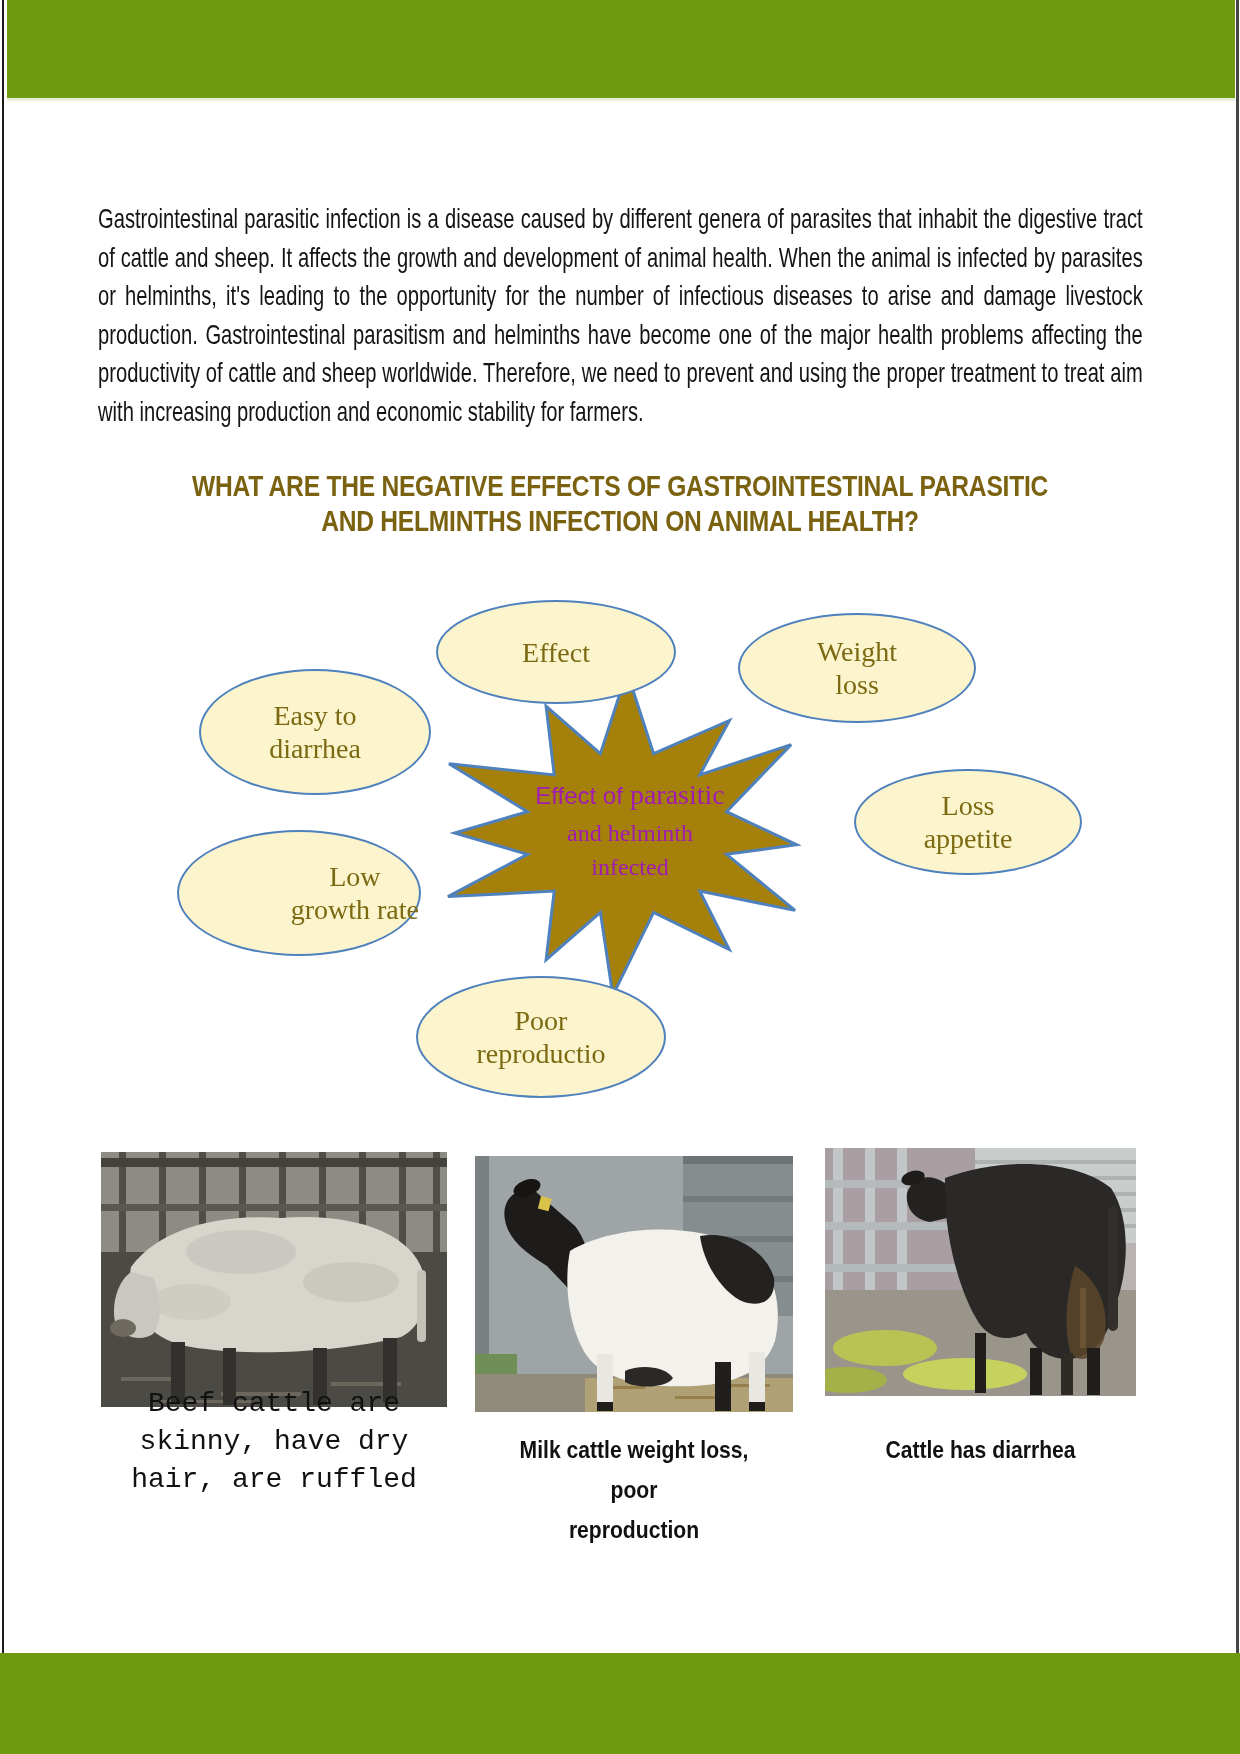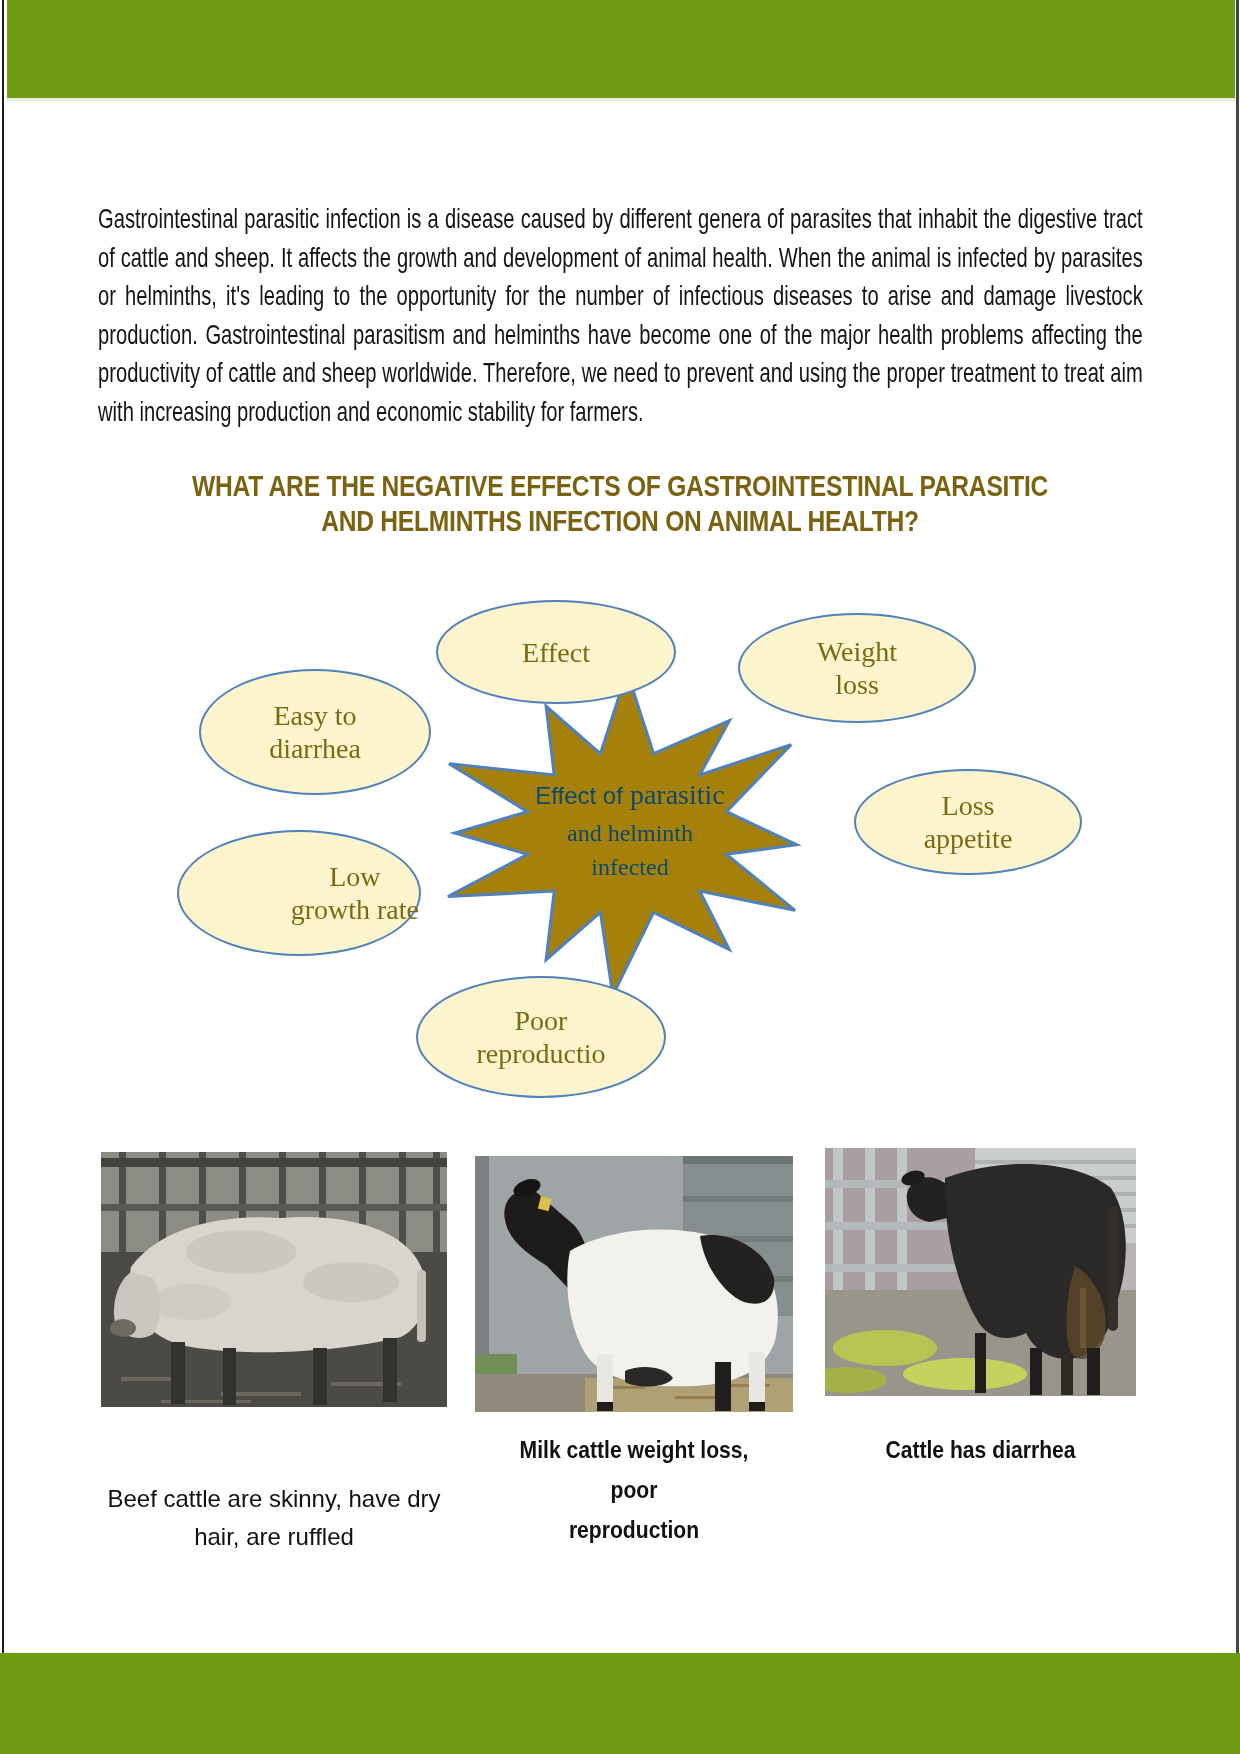--- a/index.html
+++ b/index.html
@@ -17,21 +17,21 @@
          text-align:justify;letter-spacing:0;}
   
   .heading{position:absolute;left:0;top:468px;width:1240px;text-align:center;
            transform:scaleX(0.82);transform-origin:center top;
            font-weight:bold;font-size:30px;line-height:35px;color:var(--heading,#7a6210);
            letter-spacing:-0.3px;}
   
   .diagram{position:absolute;left:0;top:560px;width:1240px;height:560px;}
   .burst-svg{position:absolute;left:405px;top:661px;width:444px;height:344px;}
   .burst-label{position:absolute;left:470px;top:778px;width:320px;text-align:center;
-               color:#0c4a6e;line-height:34px;z-index:3;}
+               color:#a21caf;line-height:34px;z-index:3;}
   .burst-label .l1s{font-family:"Liberation Sans",sans-serif;font-size:24px;}
   .burst-label .l1r{font-family:"Liberation Serif",serif;font-size:28px;margin-left:7px;}
   .burst-label .lr{font-family:"Liberation Serif",serif;font-size:24px;}
   .ellipse{position:absolute;border:2.5px solid var(--strokeBlue,#4f81bd);border-radius:50%;
            background:var(--ellipseFill,#fbf4cd);display:flex;align-items:center;justify-content:center;
            z-index:2;}
   .effect-label{font-family:"Liberation Serif",serif;font-size:28px;line-height:33px;
                 color:var(--goldText,#7c6a12);text-align:center;white-space:pre-line;}
   .el-anemia{left:436px;top:600px;width:236px;height:100px;}
   .el-weight{left:738px;top:613px;width:234px;height:106px;}
@@ -39,22 +39,22 @@
   .el-appetite{left:854px;top:769px;width:224px;height:102px;}
   .el-growth{left:177px;top:830px;width:240px;height:122px;justify-content:flex-end;}
   .el-convulsion{left:733px;top:934px;width:250px;height:116px;}
   .el-repro{left:416px;top:976px;width:246px;height:118px;}
   
   .photo{position:absolute;overflow:hidden;}
   .ph1{left:101px;top:1152px;width:346px;height:255px;}
   .ph2{left:475px;top:1156px;width:318px;height:256px;}
   .ph3{left:825px;top:1148px;width:311px;height:248px;}
   .caption{position:absolute;text-align:center;color:#111;white-space:pre-line;}
-  .cap1{left:101px;top:1480px;width:346px;font-family:Liberation Sans, sans-serif;
-        font-size:24px;line-height:38px;}
+  .cap1{left:101px;top:1385px;width:346px;font-family:Liberation Mono, monospace;
+        font-size:28px;line-height:38px;}
   .cap2{left:475px;top:1430px;width:318px;font-size:24px;line-height:40px;font-weight:bold;
         transform:scaleX(0.88);transform-origin:center top;}
   .cap3{left:825px;top:1430px;width:311px;font-size:24px;line-height:40px;font-weight:bold;
         transform:scaleX(0.88);transform-origin:center top;}
 </style>
 </head>
 <body>
 
 <div class="page">
 

